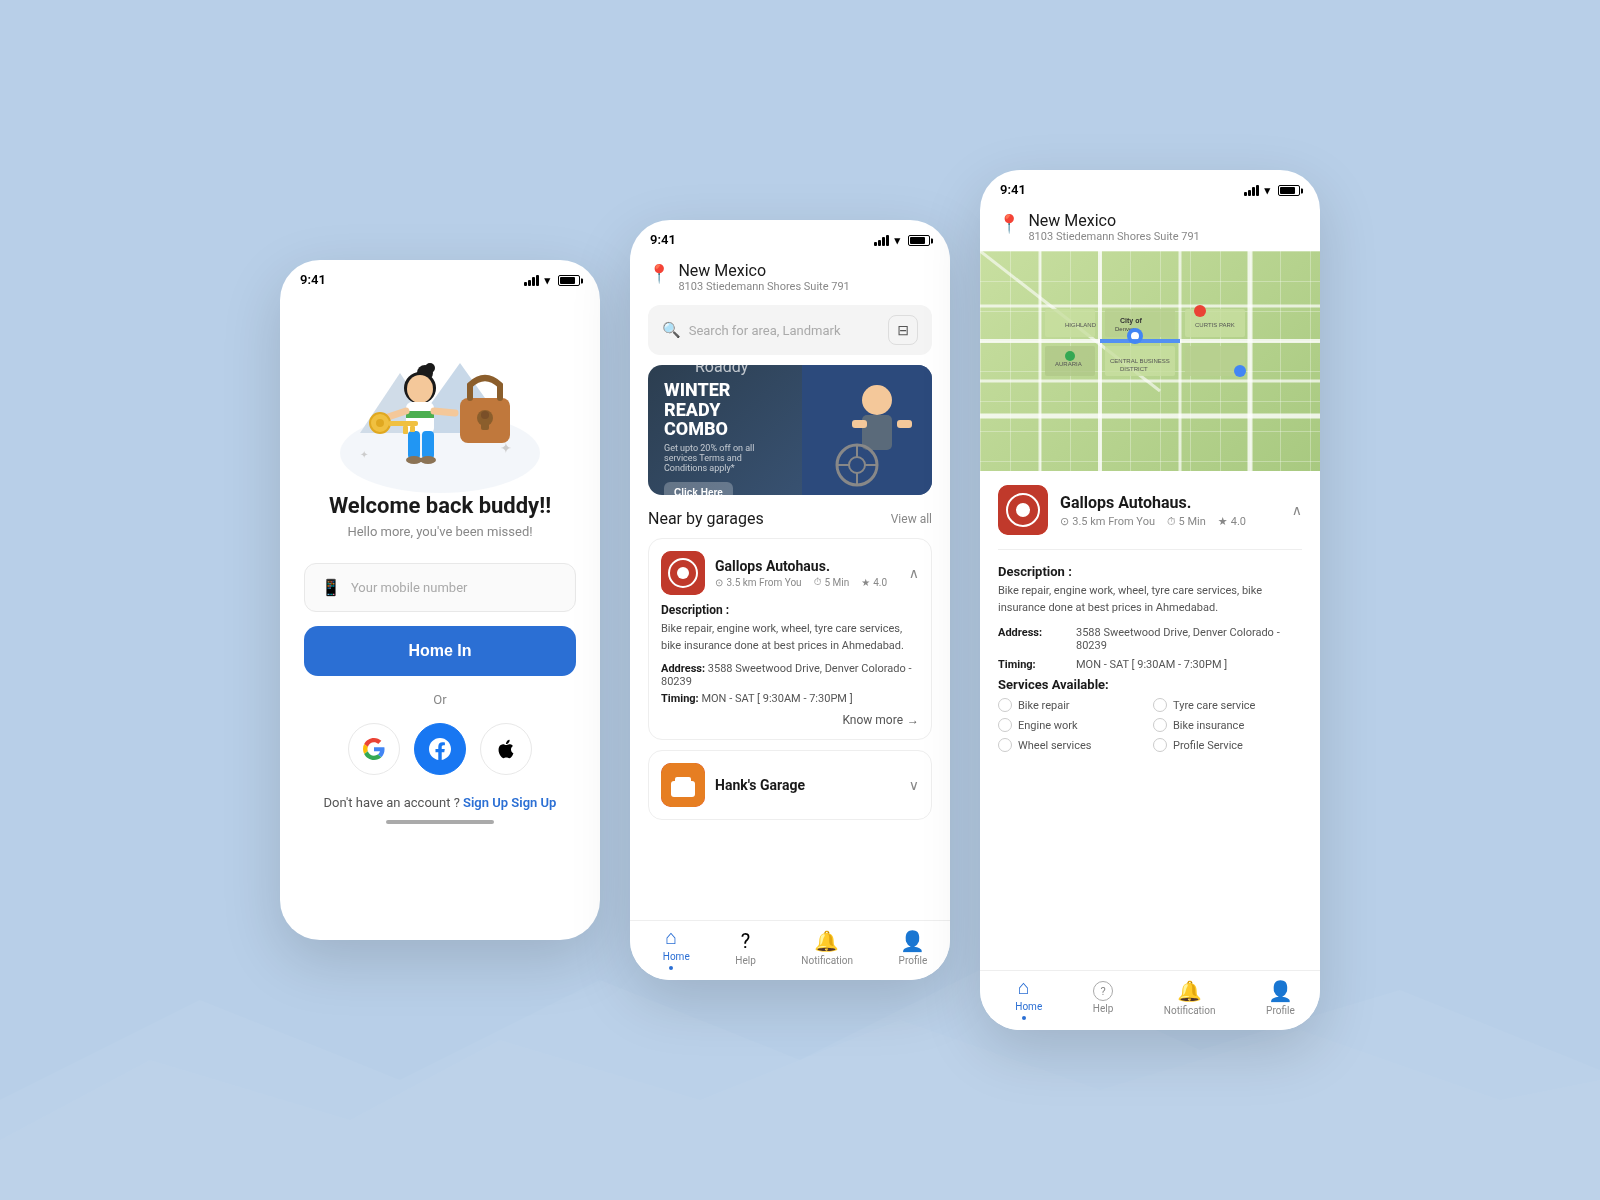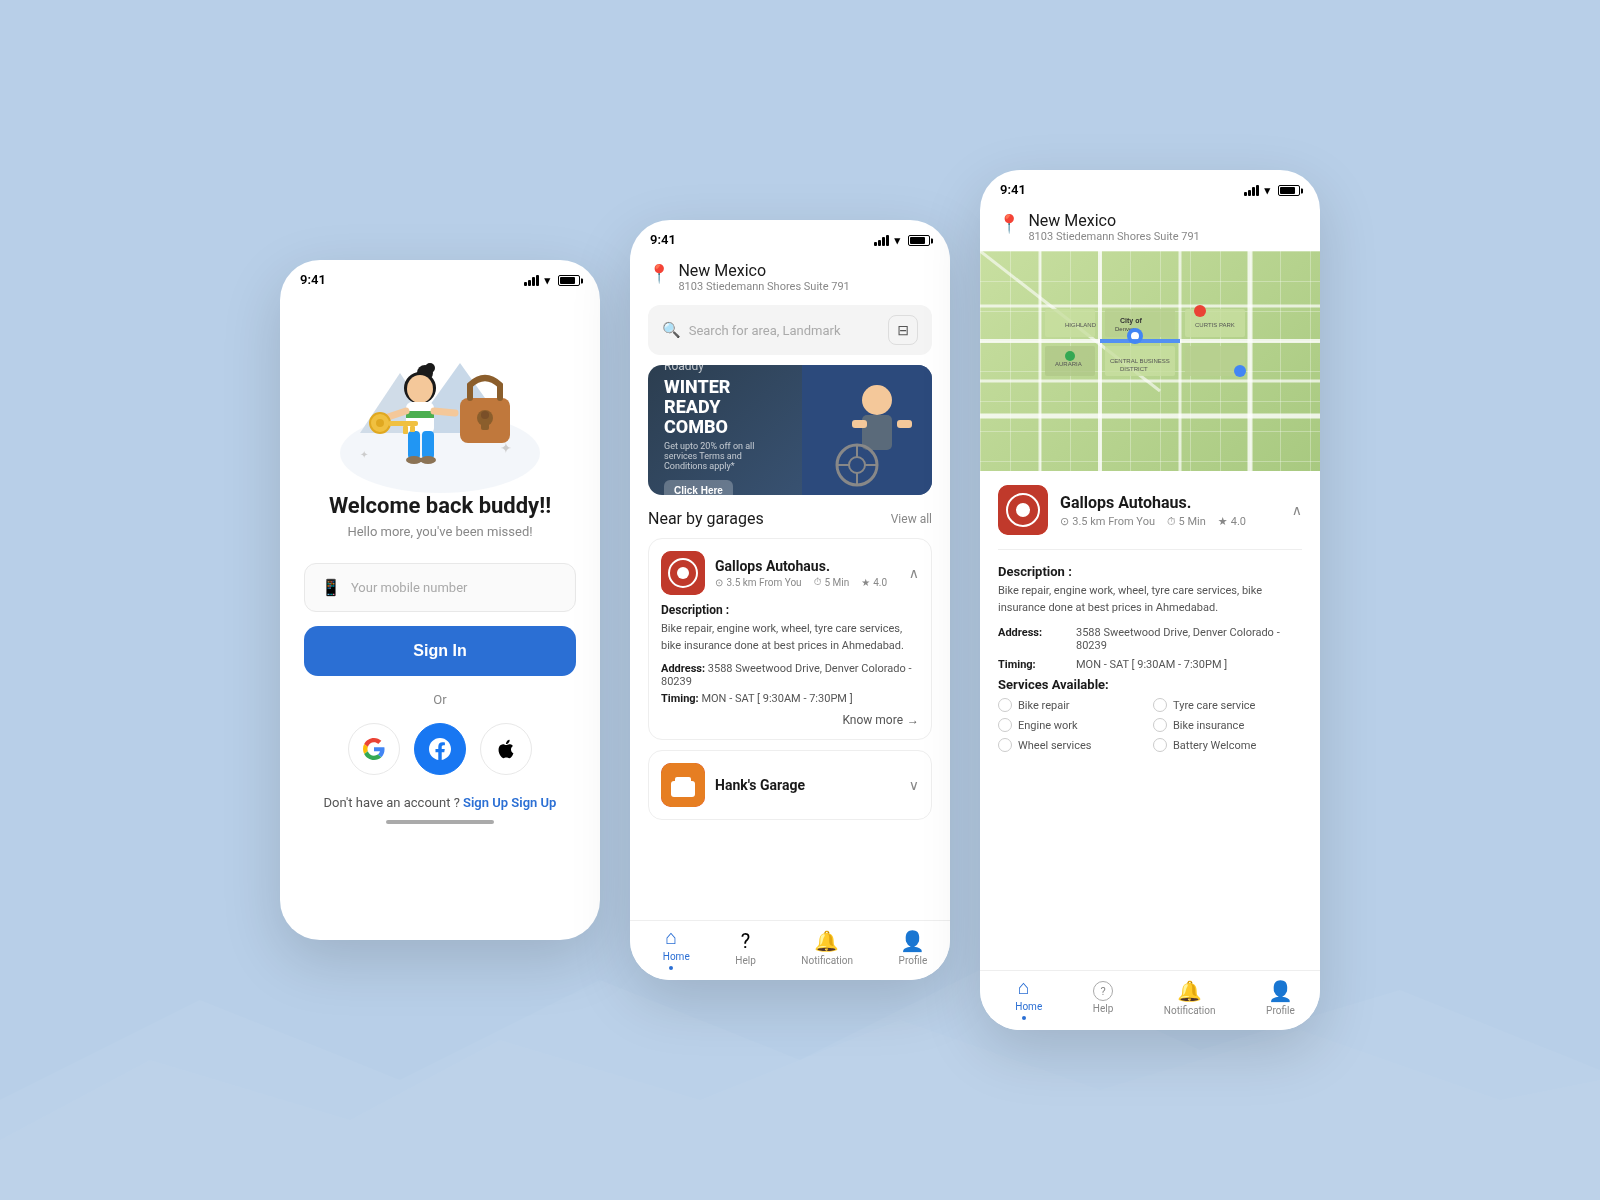--- a/index.html
+++ b/index.html
@@ -199,21 +199,21 @@
       background: linear-gradient(135deg, #2c3e50, #3d5a80);
       position: relative;
       display: flex;
       align-items: center;
     }
     .promo-text-area {
       padding: 14px 16px;
       z-index: 2;
       flex: 1;
     }
-    .promo-brand { font-size: 12px; color: rgba(255,255,255,0.7); margin-bottom: 4px; }
+    .promo-brand { font-size: 16px; color: rgba(255,255,255,0.7); margin-bottom: 4px; margin-left: 31px; }
     .promo-title { font-size: 18px; font-weight: 800; color: #fff; line-height: 1.1; margin-bottom: 4px; }
     .promo-desc { font-size: 9px; color: rgba(255,255,255,0.7); margin-bottom: 8px; }
     .promo-cta {
       background: rgba(255,255,255,0.25);
       color: #fff;
       border: none;
       border-radius: 6px;
       padding: 5px 10px;
       font-size: 10px;
       font-weight: 600;
@@ -460,21 +460,21 @@
       </div>
 
       <h2 class="welcome-title">Welcome back buddy!!</h2>
       <p class="welcome-sub">Hello more, you've been missed!</p>
 
       <div class="input-field">
         <span style="font-size:16px; color:#aaa;">📱</span>
         <span style="font-size:13px; color:#aaa;">Your mobile number</span>
       </div>
 
-      <button class="sign-in-btn">Sign In</button>
+      <button class="sign-in-btn">Home In</button>
 
       <span class="or-divider">Or</span>
 
       <div class="social-buttons">
         <div class="social-btn">
           <svg width="22" height="22" viewBox="0 0 48 48">
             <path fill="#EA4335" d="M24 9.5c3.54 0 6.71 1.22 9.21 3.6l6.85-6.85C35.9 2.38 30.47 0 24 0 14.62 0 6.51 5.38 2.56 13.22l7.98 6.19C12.43 13.72 17.74 9.5 24 9.5z"></path>
             <path fill="#4285F4" d="M46.98 24.55c0-1.57-.15-3.09-.38-4.55H24v9.02h12.94c-.58 2.96-2.26 5.48-4.78 7.18l7.73 6c4.51-4.18 7.09-10.36 7.09-17.65z"></path>
             <path fill="#FBBC05" d="M10.53 28.59c-.48-1.45-.76-2.99-.76-4.59s.27-3.14.76-4.59l-7.98-6.19C.92 16.46 0 20.12 0 24c0 3.88.92 7.54 2.56 10.78l7.97-6.19z"></path>
             <path fill="#34A853" d="M24 48c6.48 0 11.93-2.13 15.89-5.81l-7.73-6c-2.18 1.48-4.97 2.36-8.16 2.36-6.26 0-11.57-4.22-13.47-9.91l-7.98 6.19C6.51 42.62 14.62 48 24 48z"></path>
@@ -753,21 +753,21 @@
             <div class="service-item">
               <div class="service-radio"></div>
               <span>Bike insurance</span>
             </div>
             <div class="service-item">
               <div class="service-radio"></div>
               <span>Wheel services</span>
             </div>
             <div class="service-item">
               <div class="service-radio"></div>
-              <span>Battery Welcome</span>
+              <span>Profile Service</span>
             </div>
           </div>
       </div>
     </div>
 
     <div class="bottom-nav">
       <div class="nav-item">
         <span class="nav-icon active">⌂</span>
         <span class="nav-label active">Home</span>
         <div class="active-dot"></div>

